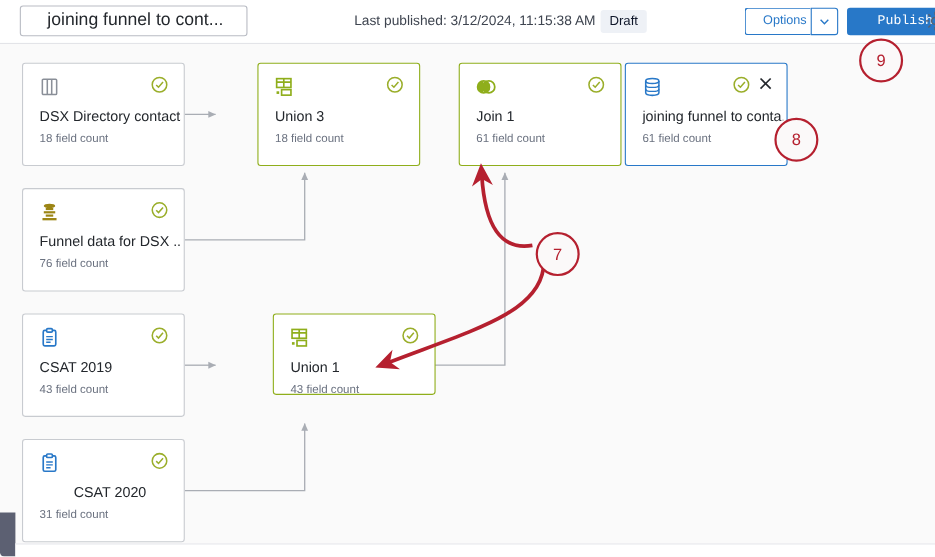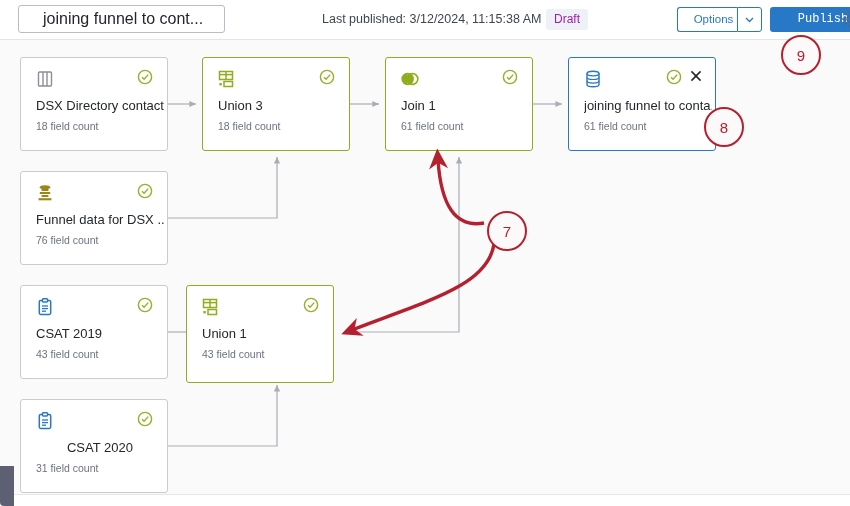--- a/index.html
+++ b/index.html
@@ -41,21 +41,21 @@
     font-size: 12.5px;
     color: #3f4550;
     white-space: nowrap;
   }
   .draft-badge {
     position: absolute; left: 546px; top: 9px;
     padding: 3px 8px 4px 8px;
     background: #eef1f6;
     border-radius: 3px;
     font-size: 12px;
-    color: #a21caf;
+    color: #0f172a;
   }
   .options-btn {
     position: absolute; left: 677px; top: 7px;
     width: 60px; height: 25px;
     box-sizing: border-box;
     border: 1px solid #2878c8;
     border-right: none;
     border-radius: 3px 0 0 3px;
     background: #ffffff;
     color: #2878c8;
@@ -101,21 +101,21 @@
   .edges { position: absolute; left: 0; top: 0; width: 850px; height: 466px; }
 
   
   .node {
     position: absolute;
     box-sizing: border-box;
     background: #ffffff;
     border: 1px solid #c8cbd0;
     border-radius: 3px;
   }
-  .node.accent-olive { border-color: #8fae1b; border-width: 1.6px; }
+  .node.accent-olive { border-color: #8fae1b; border-width: 1.6px; margin-left: 32px; }
   .node.accent-blue  { border-color: #2878c8; border-width: 1.6px; }
   .node-title {
     position: absolute; left: 15px; top: 40px;
     font-size: 13px;
     color: #23272c;
     white-space: nowrap;
     overflow: hidden;
     width: 128px;
   }
   .node-sub {
@@ -307,21 +307,21 @@
             <line x1="7" y1="11.6" x2="13" y2="11.6" stroke="#2878c8" stroke-width="1.3"></line>
             <line x1="7" y1="14.2" x2="11" y2="14.2" stroke="#2878c8" stroke-width="1.3"></line>
           </svg></span>
         <span class="node-check"><svg width="16" height="16" viewBox="0 0 16 16">
             <circle cx="8" cy="8" r="6.6" fill="none" stroke="#9aae2a" stroke-width="1.4"></circle>
             <path d="M5,8.2 L7.1,10.3 L11.2,5.6" fill="none" stroke="#9aae2a" stroke-width="1.4"></path>
           </svg></span>
         <div class="node-title">CSAT 2019</div>
         <div class="node-sub">43 field count</div>
       </div>
-      <div class="node accent-olive" style="left: 186px; top: 245px; width: 148px; height: 98px;">
+      <div class="node accent-olive" style="left: 216px; top: 245px; width: 148px; height: 74px;">
         <span class="node-icon"><svg width="20" height="20" viewBox="0 0 20 20">
             <rect x="2.5" y="2.5" width="13" height="8" fill="none" stroke="#8fae1b" stroke-width="1.5"></rect>
             <line x1="2.5" y1="5.6" x2="15.5" y2="5.6" stroke="#8fae1b" stroke-width="1.5"></line>
             <line x1="9" y1="2.5" x2="9" y2="10.5" stroke="#8fae1b" stroke-width="1.5"></line>
             <rect x="7" y="12.5" width="8.5" height="5" fill="none" stroke="#8fae1b" stroke-width="1.5"></rect>
             <rect x="2.4" y="14" width="2.4" height="2.4" fill="#8fae1b"></rect>
           </svg></span>
         <span class="node-check"><svg width="16" height="16" viewBox="0 0 16 16">
             <circle cx="8" cy="8" r="6.6" fill="none" stroke="#9aae2a" stroke-width="1.4"></circle>
             <path d="M5,8.2 L7.1,10.3 L11.2,5.6" fill="none" stroke="#9aae2a" stroke-width="1.4"></path>

